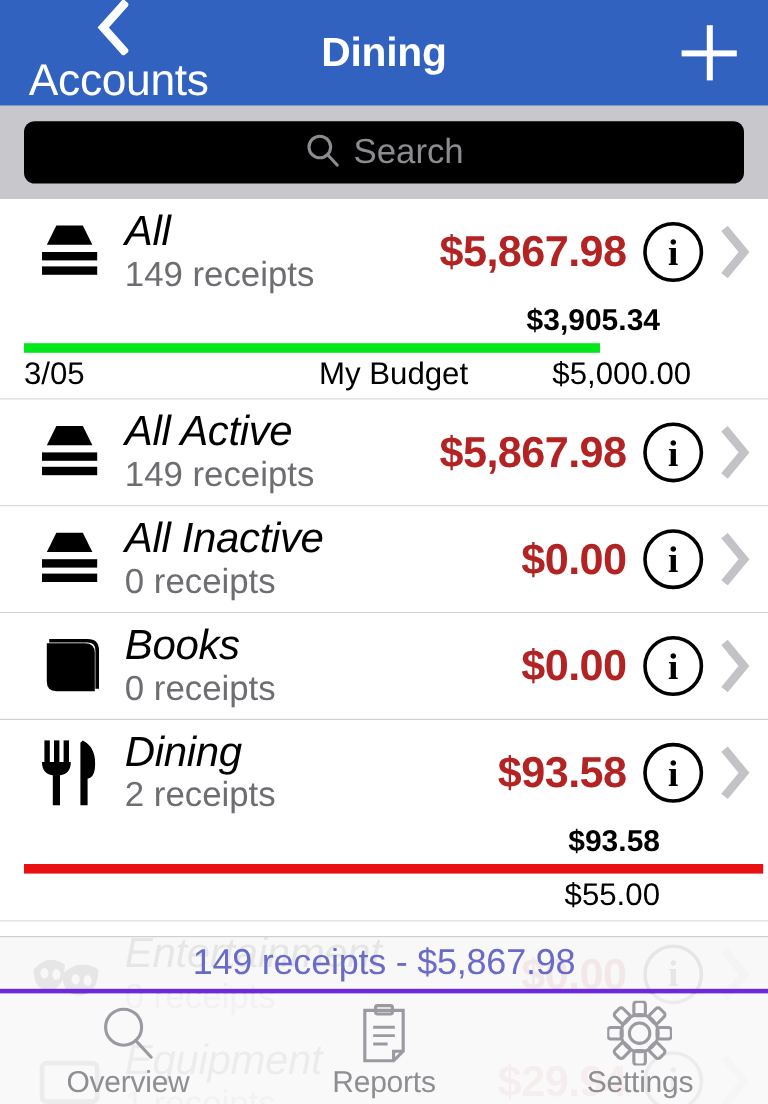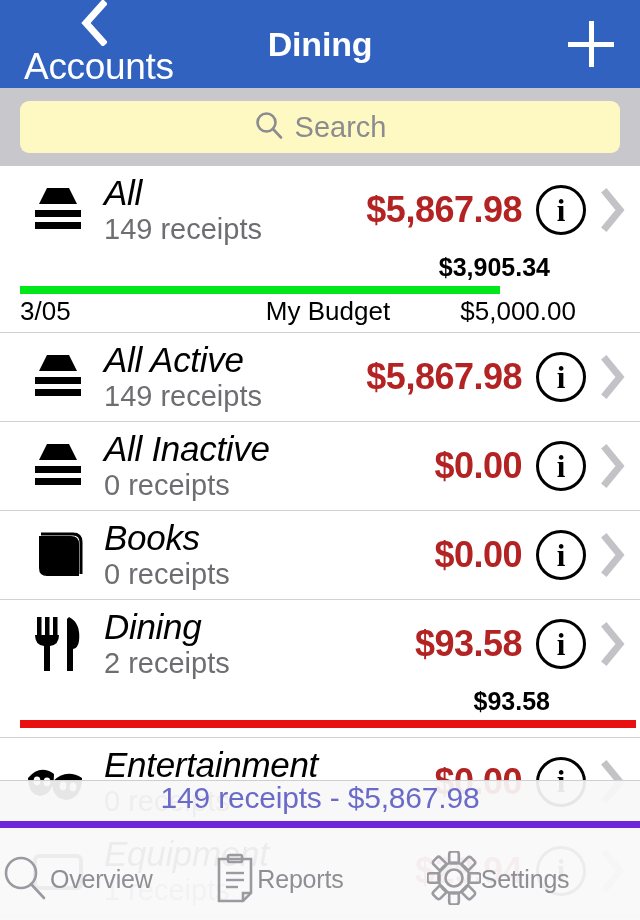--- a/index.html
+++ b/index.html
@@ -68,21 +68,21 @@
     height: 78px;
     background: #C8C8CC;
     display: flex;
     align-items: center;
     padding: 0 20px;
     flex-shrink: 0;
   }
   .searchbar {
     flex: 1;
     height: 52px;
-    background: #fef9c3;
+    background: #000000;
     border-radius: 9px;
     display: flex;
     align-items: center;
     justify-content: center;
     cursor: text;
   }
   .search-glass { margin-right: 11px; display: block; }
   .search-ph { color: #8B8B90; font-size: 29px; }
 
   
@@ -203,41 +203,41 @@
   .budget-bottom.right-only { justify-content: flex-end; padding-right: 86px; }
 
   
   .summary-bar {
     position: absolute;
     left: 0; right: 0;
     bottom: 92px;
     height: 48px;
     background: rgba(247,247,248,0.93);
     border-top: 1px solid #CFCFD2;
-    border-bottom: 7px solid #6d28d9;
-    display: flex;
-    align-items: flex-start;
+    border-bottom: 4px solid #6d28d9;
+    display: flex;
+    align-items: center;
     justify-content: center;
   }
   .summary-text {
     color: #6A6AC8;
     font-size: 30px;
     letter-spacing: -0.2px;
   }
   .tabbar {
     position: absolute;
     left: 0; right: 0; bottom: 0;
     height: 92px;
     background: rgba(249,249,250,0.95);
     display: flex;
   }
   .tab {
     flex: 1;
     display: flex;
-    flex-direction: row;
+    flex-direction: column;
     align-items: center;
     justify-content: flex-start;
     padding-top: 8px;
     cursor: pointer;
   }
   .tab-ico {
     height: 50px;
     display: flex;
     align-items: center;
     justify-content: center;
@@ -409,20 +409,23 @@
           <div class="row-chev">
             <svg width="26" height="44" viewBox="0 0 26 44">
               <polyline points="6,5 20,22 6,39" fill="none" stroke="#C3C3C7" stroke-width="7" stroke-linecap="square"></polyline>
             </svg>
           </div>
         </div>
         <div class="budget">
           <div class="budget-top">$93.58</div>
           <div class="budget-track">
             <div class="budget-fill" style="width:100%;background:#E81010;"></div>
+          </div>
+          <div class="budget-bottom right-only">
+            <span>$55.00</span>
           </div>
         </div>
       </div>
       <div class="row">
         <div class="row-main">
           <div class="row-icon">
             <svg width="64" height="40" viewBox="0 0 64 40">
               <path d="M2 16 Q14 2 28 12 Q28 32 14 34 Q2 32 2 16 Z" fill="#000"></path>
               <path d="M26 20 Q40 6 56 16 Q56 36 40 38 Q26 36 26 20 Z" fill="#000"></path>
               <ellipse cx="11" cy="19" rx="3.4" ry="4.4" fill="#fff"></ellipse>

